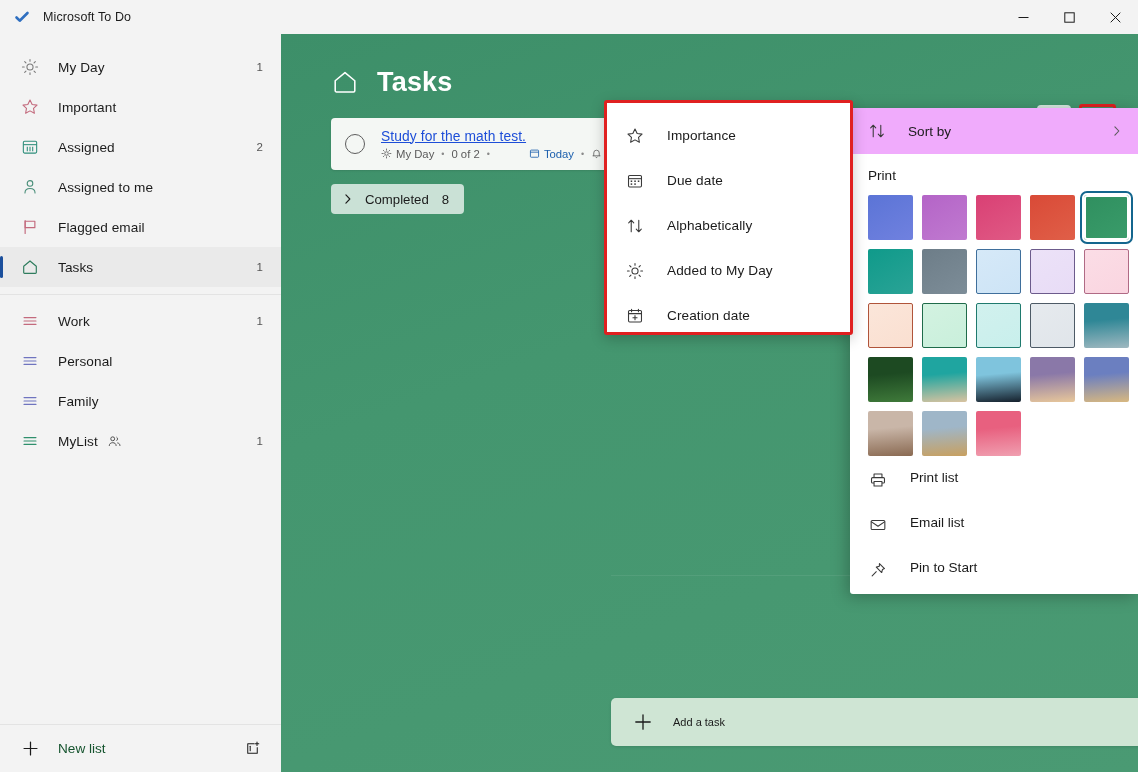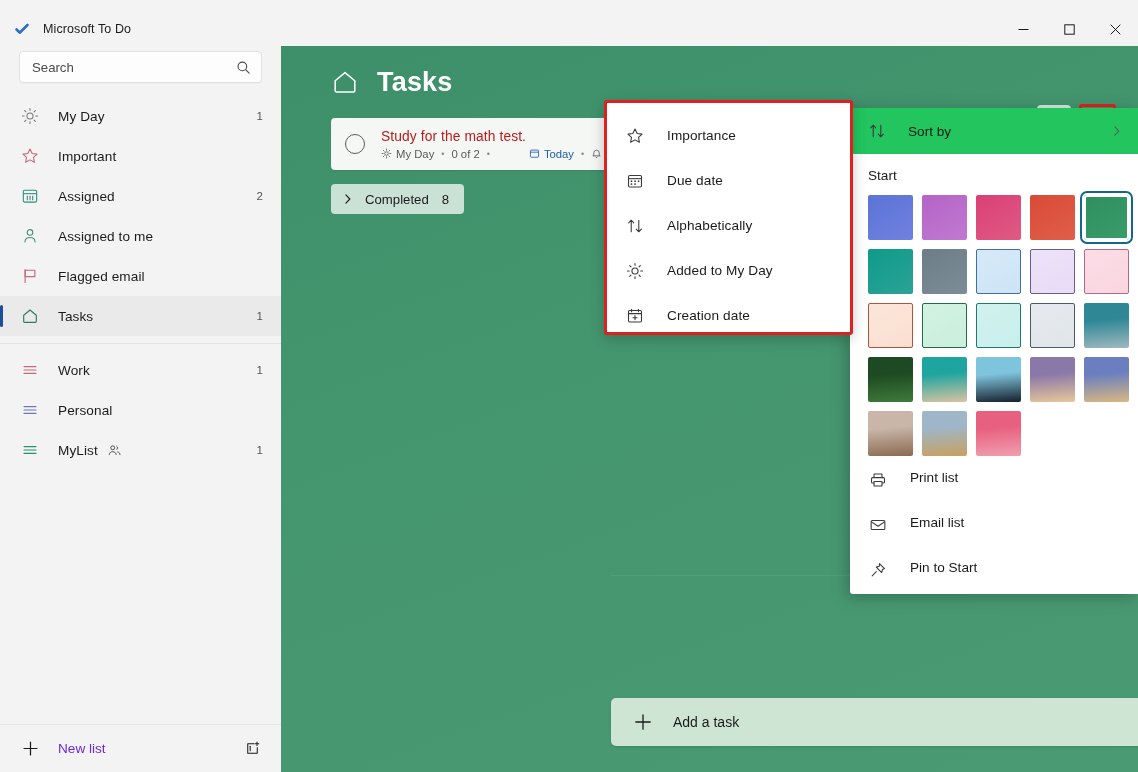--- a/index.html
+++ b/index.html
@@ -10,21 +10,21 @@
     background: #f3f3f3;
   }
   .app {
     position: relative;
     width: 1138px; height: 772px;
     background: #f3f3f3;
   }
 
   
   .titlebar {
-    position: absolute; top: 12px; left: 0;
+    position: absolute; top: 0; left: 0;
     width: 1138px; height: 34px;
     background: #f3f3f3;
     display: flex; align-items: center;
     z-index: 40;
   }
   .tb-icon { margin-left: 13px; width: 18px; height: 18px; display:flex; align-items:center; justify-content:center; }
   .tb-title {
     margin-left: 12px;
     font-size: 12.5px; color: #1b1b1b;
     letter-spacing: .1px;
@@ -70,21 +70,21 @@
   .shareicon { margin-left: 9px; display: flex; align-items: center; }
   .navcount { margin-left: auto; font-size: 11.5px; color: #555; }
   .navchev { margin-left: auto; display: flex; align-items: center; }
   .nav-sep { height: 1px; background: #e3e3e3; margin: 7px 0 6px 0; }
 
   .newlist {
     height: 48px; border-top: 1px solid #e3e3e3;
     display: flex; align-items: center;
     padding: 0 20px 0 20px; cursor: default;
   }
-  .newlist .nl-label { margin-left: 18px; font-size: 13.6px; color: #6d28d9; }
+  .newlist .nl-label { margin-left: 18px; font-size: 13.6px; color: #14532d; }
   .newlist .nl-right { margin-left: auto; display: flex; align-items: center; }
 
   
   .main {
     position: absolute; left: 281px; top: 34px;
     width: 857px; height: 738px;
     background: linear-gradient(160deg, #3d8f69 0%, #44966f 40%, #4a9a73 100%);
     overflow: hidden;
   }
   .main-header {
@@ -112,21 +112,21 @@
   .taskcard {
     height: 52px; background: #f4f7f4;
     border-radius: 4px; display: flex; align-items: center;
     padding: 0 14px; box-shadow: 0 1px 2px rgba(0,0,0,.10);
   }
   .circle {
     width: 20px; height: 20px; border: 1.4px solid #5d5d5d;
     border-radius: 50%; flex: 0 0 20px;
   }
   .taskbody { margin-left: 16px; display: flex; flex-direction: column; justify-content: center; }
-  .tasktitle { font-size: 13.8px; color: #b91c1c; letter-spacing: .1px; }
+  .tasktitle { font-size: 13.8px; color: #1d4ed8; letter-spacing: .1px; text-decoration: underline; }
   .taskmeta { display: flex; align-items: center; margin-top: 4px; font-size: 11.3px; color: #5a5a5a; gap: 5px; }
   .taskmeta .dot { color: #8a8a8a; font-size: 9px; margin: 0 2px; }
   .taskmeta .chip { display: flex; align-items: center; gap: 4px; }
   .taskmeta .chip.due { color: #1b5fad; margin-left: 32px; }
   .taskmeta .chip.due svg { stroke: #1b5fad; }
 
   .completed {
     margin-top: 14px; display: inline-flex; align-items: center;
     height: 30px; padding: 0 15px 0 10px;
     background: rgba(255,255,255,.72); border-radius: 4px;
@@ -141,21 +141,21 @@
   }
 
   .addtask {
     position: absolute; left: 330px; bottom: 26px;
     width: 760px; height: 48px;
     background: #cfe5d4; border-radius: 5px;
     display: flex; align-items: center; padding-left: 22px;
     box-shadow: 0 1px 3px rgba(0,0,0,.12);
     cursor: default;
   }
-  .addtask .at-label { margin-left: 20px; font-size: 14px; color: #1b1b1b; }
+  .addtask .at-label { margin-left: 20px; font-size: 11px; color: #1b1b1b; }
 
   
   .sortmenu {
     position: absolute; left: 604px; top: 100px;
     width: 249px; height: 235px;
     background: #ffffff;
     border: 3px solid #e02020;
     border-radius: 3px;
     z-index: 60;
     box-shadow: 0 4px 14px rgba(0,0,0,.22);
@@ -173,21 +173,21 @@
     position: absolute; left: 850px; top: 108px;
     width: 288px; height: 486px;
     background: #ffffff;
     box-shadow: -3px 3px 16px rgba(0,0,0,.25);
     z-index: 50;
     border-top-left-radius: 3px;
     border-bottom-left-radius: 3px;
   }
   .ctx-sortby {
     height: 46px; display: flex; align-items: center;
-    padding: 0 14px 0 18px; background: #22c55e; cursor: default;
+    padding: 0 14px 0 18px; background: #f0abfc; cursor: default;
   }
   .ctx-sortby .cs-label { margin-left: 22px; font-size: 13.6px; color: #1b1b1b; }
   .ctx-sortby .cs-chev { margin-left: auto; display: flex; align-items: center; }
 
   .theme-section { padding: 14px 0 0 0; }
   .theme-title { font-size: 13.6px; color: #1b1b1b; padding-left: 18px; }
   .swatch-grid {
     display: grid; grid-template-columns: repeat(5, 45px);
     gap: 9px 9px; padding: 12px 0 0 18px;
   }
@@ -238,31 +238,20 @@
       <div class="wc close">
         <svg width="11" height="11" viewBox="0 0 11 11">
             <path d="M0.7 0.7l9.6 9.6M10.3 0.7l-9.6 9.6" stroke="#1b1b1b" stroke-width="1"></path>
           </svg>
       </div>
     </div>
   </div>
 
   <div class="sidebar">
 
-    <div class="search-wrap">
-      <div class="searchbox">
-        <span class="ph">Search</span>
-        <span>
-          <svg width="15" height="15" viewBox="0 0 16 16">
-              <circle cx="6.8" cy="6.8" r="4.6" fill="none" stroke="#4a4a4a" stroke-width="1.2"></circle>
-              <path d="M10.3 10.3L14 14" stroke="#4a4a4a" stroke-width="1.2" stroke-linecap="round"></path>
-            </svg>
-        </span>
-      </div>
-    </div>
 
     <div class="nav">
 
       <div class="navitem">
         <span class="navicon">
           <svg width="18" height="18" viewBox="0 0 20 20">
               <circle cx="10" cy="10" r="3.4" fill="none" stroke="#7a7a7a" stroke-width="1.2"></circle>
               <g stroke="#7a7a7a" stroke-width="1.2" stroke-linecap="round">
                 <path d="M10 1.6v2M10 16.4v2M1.6 10h2M16.4 10h2M4.1 4.1l1.4 1.4M14.5 14.5l1.4 1.4M15.9 4.1l-1.4 1.4M5.5 14.5l-1.4 1.4"></path>
               </g>
@@ -345,20 +334,31 @@
           <svg width="18" height="18" viewBox="0 0 20 20">
               <g stroke="#6f74bf" stroke-width="1.35" stroke-linecap="round">
                 <path d="M3.4 6.2h13.2M3.4 10h13.2M3.4 13.8h13.2"></path>
               </g>
             </svg>
         </span>
         <span class="navlabel">Personal</span>
         <span class="navcount"></span>
       </div>
 
+      <div class="navitem">
+        <span class="navicon">
+          <svg width="18" height="18" viewBox="0 0 20 20">
+              <g stroke="#6f74bf" stroke-width="1.35" stroke-linecap="round">
+                <path d="M3.4 6.2h13.2M3.4 10h13.2M3.4 13.8h13.2"></path>
+              </g>
+            </svg>
+        </span>
+        <span class="navlabel">Family</span>
+        <span class="navcount"></span>
+      </div>
 
       <div class="navitem">
         <span class="navicon">
           <svg width="18" height="18" viewBox="0 0 20 20">
               <g stroke="#2f8f6c" stroke-width="1.35" stroke-linecap="round">
                 <path d="M3.4 6.2h13.2M3.4 10h13.2M3.4 13.8h13.2"></path>
               </g>
             </svg>
         </span>
         <span class="navlabel">MyList</span>
@@ -499,21 +499,21 @@
       </span>
       <span class="cs-label">Sort by</span>
       <span class="cs-chev">
         <svg width="14" height="14" viewBox="0 0 16 16">
             <path d="M5.6 3.2L10.1 8l-4.5 4.8" fill="none" stroke="#5a5a5a" stroke-width="1.25" stroke-linecap="round" stroke-linejoin="round"></path>
           </svg>
       </span>
     </div>
 
     <div class="theme-section">
-      <div class="theme-title">Start</div>
+      <div class="theme-title">Print</div>
       <div class="swatch-grid" id="swatch-grid">
           <div class="swatch" style="background: linear-gradient(150deg, rgb(91, 116, 214) 0%, rgb(112, 129, 223) 100%);"></div>
           <div class="swatch" style="background: linear-gradient(150deg, rgb(180, 100, 199) 0%, rgb(192, 122, 208) 100%);"></div>
           <div class="swatch" style="background: linear-gradient(150deg, rgb(217, 64, 116) 0%, rgb(224, 90, 133) 100%);"></div>
           <div class="swatch" style="background: linear-gradient(150deg, rgb(217, 74, 55) 0%, rgb(224, 95, 72) 100%);"></div>
           <div class="swatch sel" style="background: linear-gradient(150deg, rgb(47, 143, 95) 0%, rgb(58, 156, 106) 100%);"></div>
           <div class="swatch" style="background: linear-gradient(150deg, rgb(15, 154, 138) 0%, rgb(42, 163, 150) 100%);"></div>
           <div class="swatch" style="background: linear-gradient(150deg, rgb(109, 125, 136) 0%, rgb(125, 141, 152) 100%);"></div>
           <div class="swatch" style="background: linear-gradient(150deg, rgb(214, 233, 248) 0%, rgb(205, 228, 246) 100%); border: 1.5px solid rgb(63, 111, 156);"></div>
           <div class="swatch" style="background: linear-gradient(150deg, rgb(236, 226, 248) 0%, rgb(232, 220, 246) 100%); border: 1.5px solid rgb(108, 91, 140);"></div>

